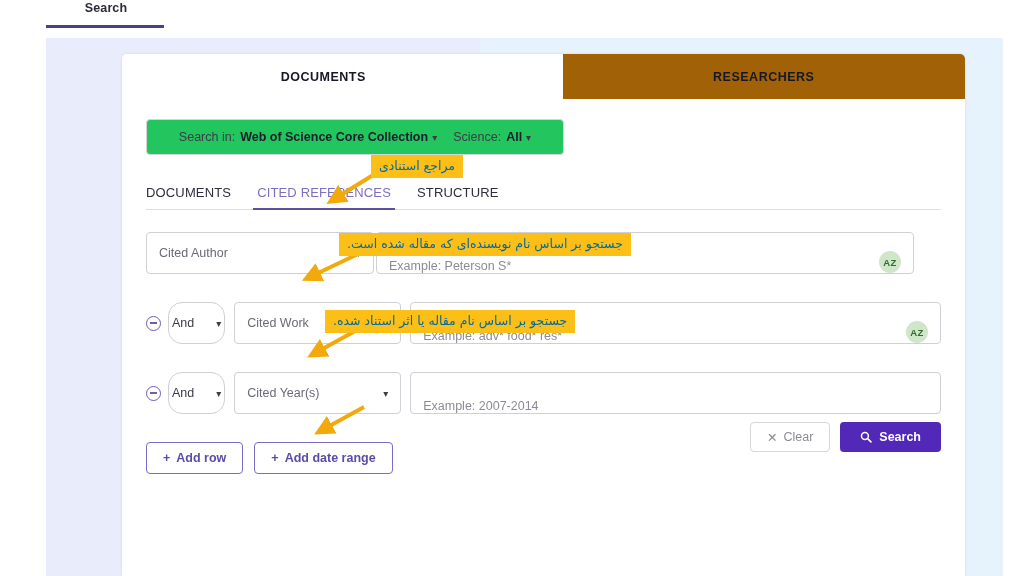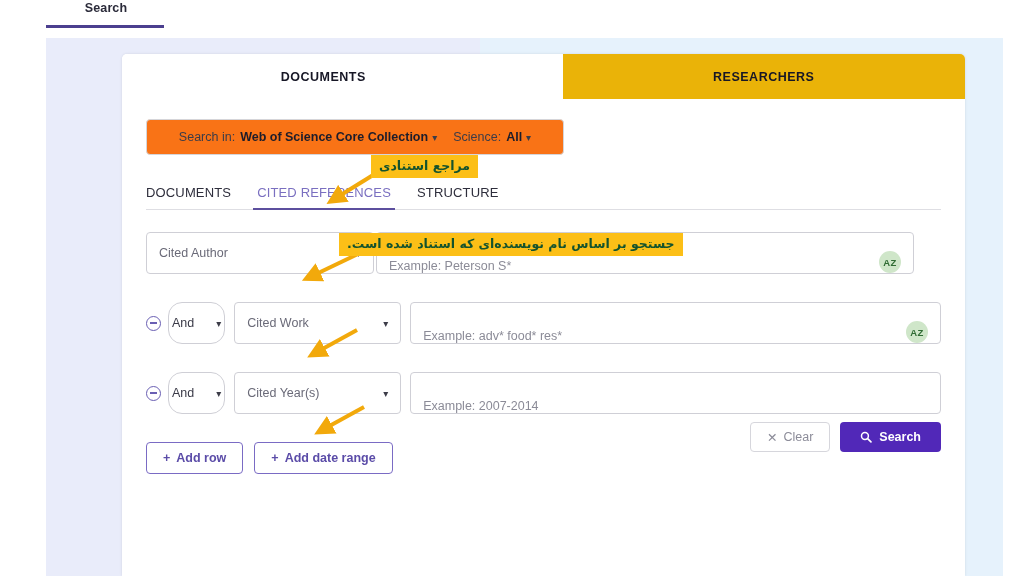--- a/index.html
+++ b/index.html
@@ -45,31 +45,31 @@
   }
 
   
   .primary-tabs { display: flex; height: 45px; width: 100%; }
   .primary-tab {
     flex: 1; display: flex; align-items: center; justify-content: center;
     font-size: 12.5px; font-weight: bold; letter-spacing: .5px;
     color: #171726; cursor: pointer; user-select: none;
   }
   .primary-tab.active { background: #ffffff; }
-  .primary-tab.inactive { background: #eab308; margin-left: 38px; }
+  .primary-tab.inactive { background: #a16207; margin-left: 38px; }
 
   
   .card-body { padding: 0 24px; position: relative; }
 
   .search-in-bar {
     margin-top: 20px; height: 36px; width: 418px;
     border: 1px solid #d5d5d9; border-radius: 4px;
     display: flex; align-items: center; justify-content: center;
     font-size: 12.5px; color: #333340; gap: 5px;
-    background: #f97316;
+    background: #22c55e;
   }
   .search-in-bar .lbl { color: #3c3c48; }
   .search-in-bar .val { font-weight: bold; color: #1d1d2b; }
   .chev { font-size: 10px; color: #3c3c48; margin-left: -1px; }
   .sep { display: inline-block; width: 6px; }
 
   
   .sec-tabs {
     margin-top: 30px; display: flex; gap: 26px; position: relative;
     border-bottom: 1px solid #dedee3; padding-bottom: 9px;
@@ -144,26 +144,25 @@
     display: flex; align-items: center; gap: 6px; cursor: pointer;
   }
   .search-btn {
     height: 30px; padding: 0 20px; border: none; border-radius: 4px;
     background: #5128b8; color: #fff; font-size: 12.5px; font-weight: bold;
     display: flex; align-items: center; gap: 7px; cursor: pointer;
   }
 
   
   .anno {
-    position: absolute; background: #fcbf17; color: #14532d;
+    position: absolute; background: #fcbf17; color: #0369a1;
     font-size: 12.5px; padding: 3px 8px 4px 8px; white-space: nowrap;
     direction: rtl; text-align: right; z-index: 30;
     font-family: "DejaVu Sans", "Liberation Sans", sans-serif;
     line-height: 1.25;
-    font-weight: bold;
   }
   .arrow { position: absolute; z-index: 29; }
 </style>
 </head>
 <body>
 
 <div id="root">
 
   <div class="top-tab">
     <span class="top-tab-label">Search</span>
@@ -290,30 +289,31 @@
   <div class="anno" style="left:371px; top:155px;">مراجع استنادی</div>
   <svg class="arrow" style="left:326px; top:168px;" width="60" height="40" viewBox="0 0 60 40">
     <defs>
         <marker id="ah1" markerWidth="5" markerHeight="5" refX="2.2" refY="2.5" orient="auto">
       <path d="M0,0 L5,2.5 L0,5 z" fill="#f2a90b"></path>
         </marker>
       </defs>
     <line x1="52" y1="4" x2="10" y2="30" stroke="#f2a90b" stroke-width="4" marker-end="url(#ah1)"></line>
   </svg>
 
-  <div class="anno" style="left:339px; top:233px;">جستجو بر اساس نام نویسنده‌ای که استناد شده است.</div>
+  <div class="anno" style="left:339px; top:233px;">جستجو بر اساس نام نویسنده‌ای که مقاله شده است.</div>
   <svg class="arrow" style="left:300px; top:250px;" width="66" height="40" viewBox="0 0 66 40">
     <defs>
         <marker id="ah2" markerWidth="5" markerHeight="5" refX="2.2" refY="2.5" orient="auto">
       <path d="M0,0 L5,2.5 L0,5 z" fill="#f2a90b"></path>
         </marker>
       </defs>
     <line x1="58" y1="4" x2="12" y2="26" stroke="#f2a90b" stroke-width="4" marker-end="url(#ah2)"></line>
   </svg>
 
+  <div class="anno" style="left:325px; top:310px;">جستجو بر اساس نام مقاله یا اثر استناد شده.</div>
   <svg class="arrow" style="left:305px; top:326px;" width="60" height="40" viewBox="0 0 60 40">
     <defs>
         <marker id="ah3" markerWidth="5" markerHeight="5" refX="2.2" refY="2.5" orient="auto">
       <path d="M0,0 L5,2.5 L0,5 z" fill="#f2a90b"></path>
         </marker>
       </defs>
     <line x1="52" y1="4" x2="12" y2="26" stroke="#f2a90b" stroke-width="4" marker-end="url(#ah3)"></line>
   </svg>
 
   <svg class="arrow" style="left:312px; top:403px;" width="60" height="40" viewBox="0 0 60 40">

